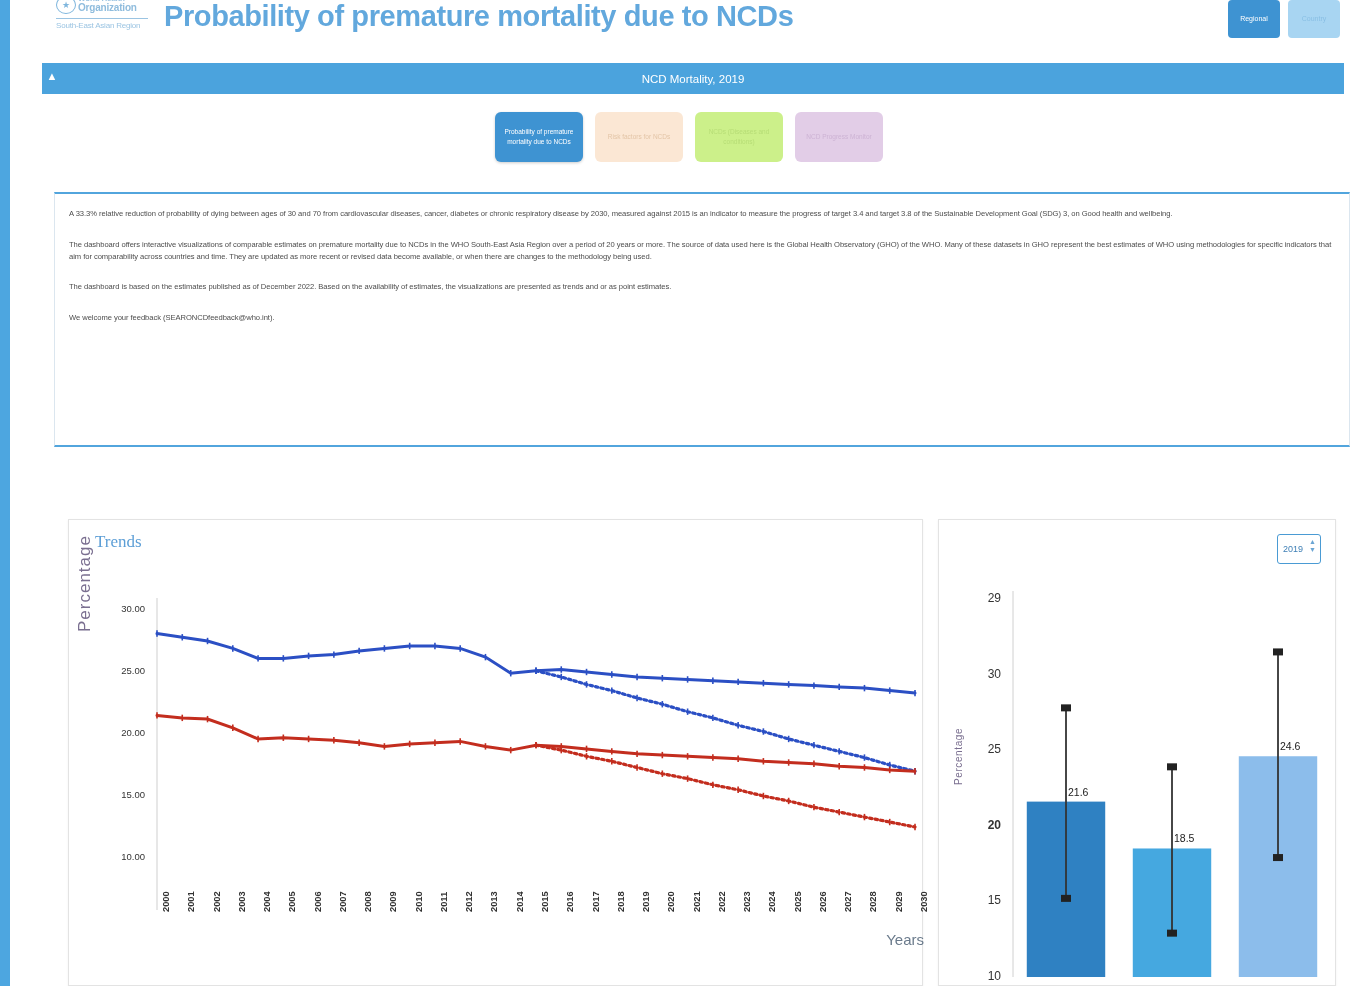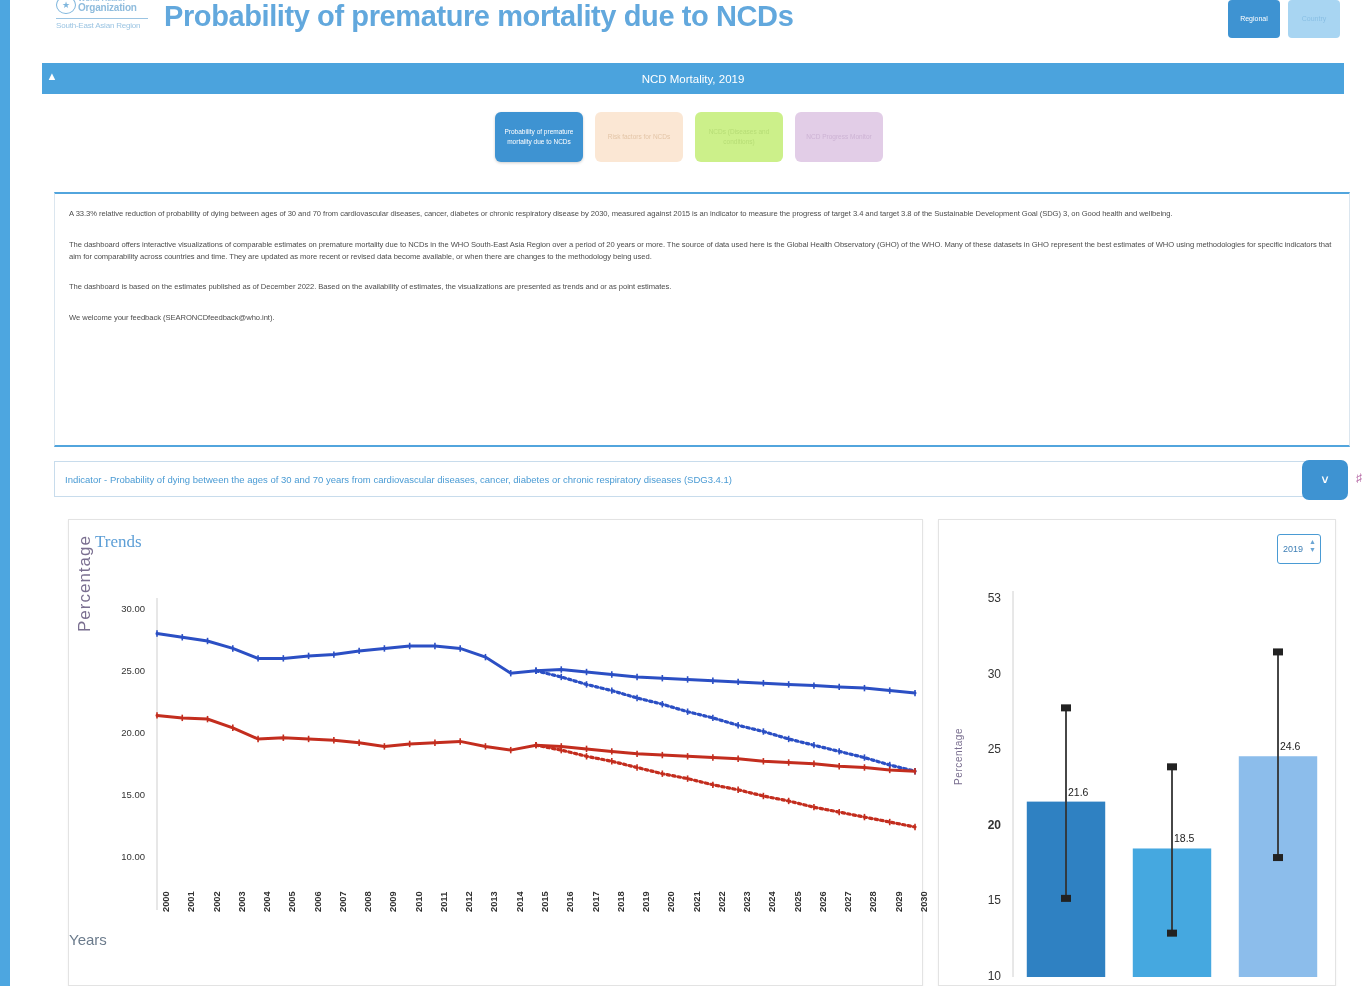--- a/index.html
+++ b/index.html
@@ -118,21 +118,21 @@
   }
 
   
   .lc-ylabel {
     position:absolute; left:6px; top:112px;
     font-size:17px; color:#7a6f90; letter-spacing:1px;
     transform:rotate(-90deg); transform-origin:left top;
     font-family:"Liberation Sans", sans-serif;
   }
   .lc-ticklabel { position:absolute; font-size:9.5px; color:#333; text-align:right; width:46px; }
-  .lc-xlabel { position:absolute; left:0; top:411px; width:855px; text-align:left; font-size:15px; color:#6b7b8c; }
+  .lc-xlabel { position:absolute; left:0; top:411px; width:855px; text-align:right; font-size:15px; color:#6b7b8c; }
   .lc-year {
     position:absolute; font-size:9.3px; color:#333; font-weight:bold;
     transform:rotate(-90deg); transform-origin:left top; white-space:nowrap;
   }
 
   
   .bc-ylabel {
     position:absolute; left:14px; top:265px;
     font-size:10px; color:#7a6f90; letter-spacing:.6px;
     transform:rotate(-90deg); transform-origin:left top;
@@ -186,29 +186,20 @@
     <div class="tab t3">NCD Progress Monitor</div>
   </div>
 
   <div class="desc">
     <p>A 33.3% relative reduction of probability of dying between ages of 30 and 70 from cardiovascular diseases, cancer, diabetes or chronic respiratory disease by 2030, measured against 2015 is an indicator to measure the progress of target 3.4 and target 3.8 of the Sustainable Development Goal (SDG) 3, on Good health and wellbeing.</p>
     <p>The dashboard offers interactive visualizations of comparable estimates on premature mortality due to NCDs in the WHO South-East Asia Region over a period of 20 years or more. The source of data used here is the Global Health Observatory (GHO) of the WHO. Many of these datasets in GHO represent the best estimates of WHO using methodologies for specific indicators that aim for comparability across countries and time. They are updated as more recent or revised data become available, or when there are changes to the methodology being used.</p>
     <p>The dashboard is based on the estimates published as of December 2022. Based on the availability of estimates, the visualizations are presented as trends and or as point estimates.</p>
     <p>We welcome your feedback (SEARONCDfeedback@who.int).</p>
   </div>
 
-  <div class="indicator-wrap">
-    <div class="indicator-box">
-      <span class="indicator-text">Indicator - Probability of dying between the ages of 30 and 70 years from cardiovascular diseases, cancer, diabetes or chronic respiratory diseases (SDG3.4.1)</span>
-    </div>
-    <button class="indicator-btn">
-      <span class="chev">˅</span>
-    </button>
-    <span class="indicator-tail">♯</span>
-  </div>
 
   <div class="charts">
 
     <div class="card left">
       <div class="chart-title">Trends</div>
       <div class="lc-ylabel">Percentage</div>
       <svg id="line-svg" width="855" height="400" style="position:absolute;left:0;top:40px;">
           <line x1="88" y1="38" x2="88" y2="350" stroke="#cfcfcf" stroke-width="1"></line>
           <path d="M 88.0 73.6 L 113.3 77.3 L 138.5 81.0 L 163.8 88.4 L 189.1 98.4 L 214.3 98.4 L 239.6 95.9 L 264.9 94.6 L 290.1 90.9 L 315.4 88.4 L 340.7 86.0 L 365.9 86.0 L 391.2 88.4 L 416.5 97.1 L 441.7 113.2 L 467.0 110.8 L 492.3 109.5 L 517.5 112.0 L 542.8 114.5 L 568.1 117.0 L 593.3 118.2 L 618.6 119.4 L 643.9 120.7 L 669.1 121.9 L 694.4 123.2 L 719.7 124.4 L 744.9 125.6 L 770.2 126.9 L 795.5 128.1 L 820.7 130.6 L 846.0 133.1" fill="none" stroke="#2b4fc4" stroke-width="3" stroke-linecap="round"></path>
           <line x1="88" y1="70.36" x2="88" y2="76.76" stroke="#2b4fc4" stroke-width="1.6"></line>
@@ -375,21 +366,21 @@
           <line x1="339" y1="74.92000000000002" x2="339" y2="280.552" stroke="#333" stroke-width="1.8"></line>
           <rect x="334" y="71.42000000000002" width="10" height="7" fill="#222"></rect>
           <rect x="334" y="277.052" width="10" height="7" fill="#222"></rect>
         </svg>
       <div id="bc-ticks">
           <div class="bc-ticklabel" style="left: 34px; top: 449px;">10</div>
           <div class="bc-ticklabel" style="left: 34px; top: 373.4px;">15</div>
           <div class="bc-ticklabel" style="left: 34px; top: 297.8px; font-weight: bold;">20</div>
           <div class="bc-ticklabel" style="left: 34px; top: 222.2px;">25</div>
           <div class="bc-ticklabel" style="left: 34px; top: 146.6px;">30</div>
-          <div class="bc-ticklabel" style="left: 34px; top: 71px;">53</div>
+          <div class="bc-ticklabel" style="left: 34px; top: 71px;">29</div>
         </div>
       <div id="bc-vals">
           <div class="bar-val" style="left: 129px; top: 265.608px;">21.6</div>
           <div class="bar-val" style="left: 235px; top: 312.48px; text-align: right;">18.5</div>
           <div class="bar-val" style="left: 341px; top: 220.248px;">24.6</div>
         </div>
     </div>
 
   </div>
 </div>

